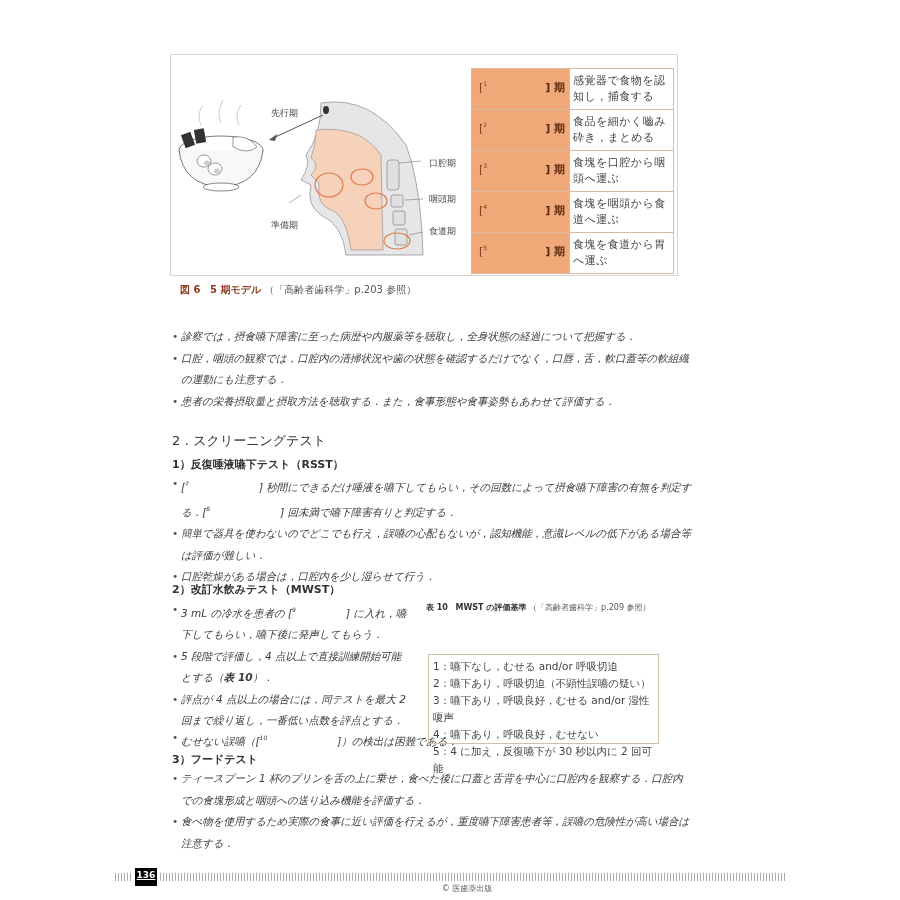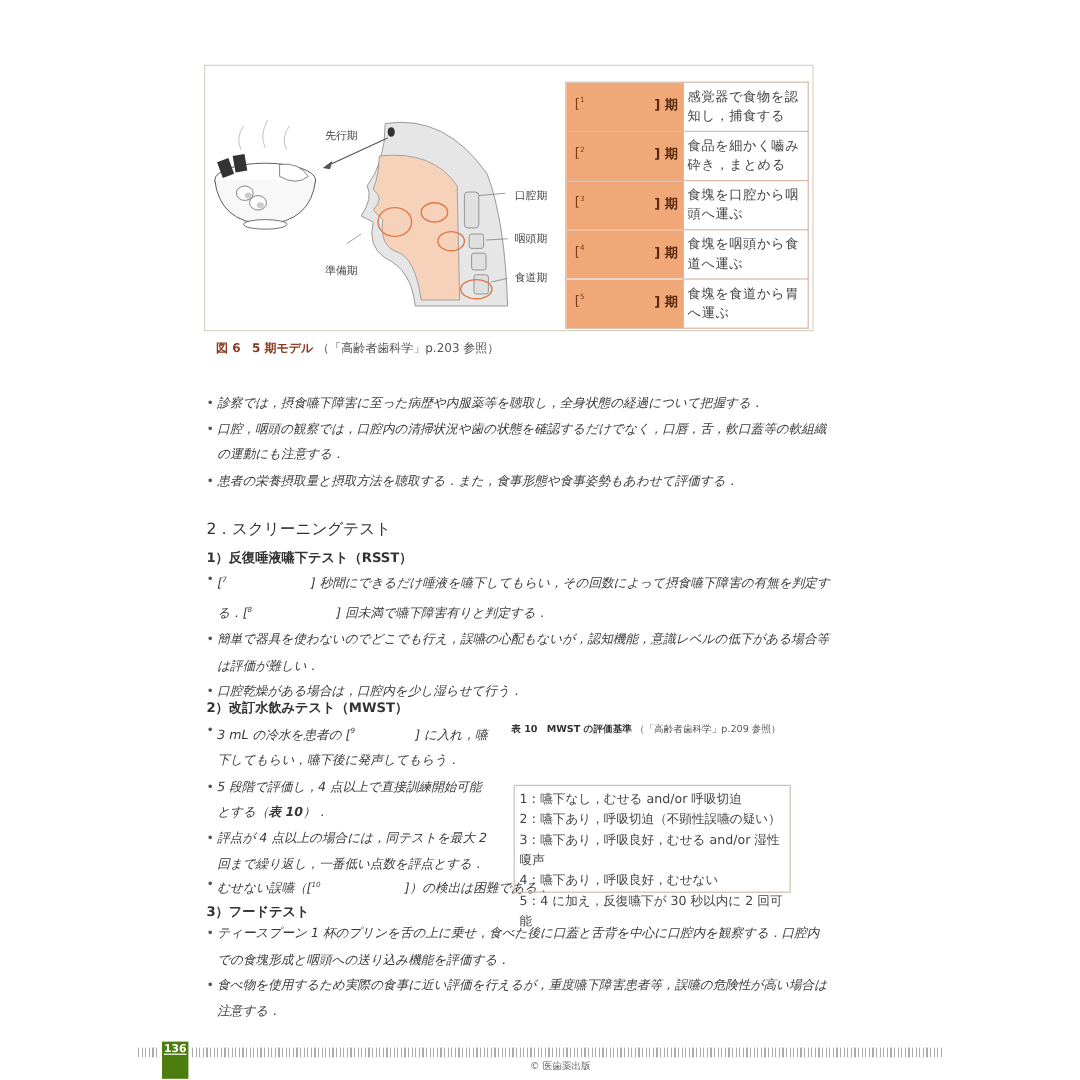--- a/index.html
+++ b/index.html
@@ -47,22 +47,22 @@
     .mwst-caption { position: absolute; left: 426px; top: 602px; font-size: 8px; color: #555; }
     .mwst-caption b { color: #333; }
     .mwst-box {
       position: absolute; left: 428px; top: 618px; width: 231px; height: 90px;
       border: 1px solid #cfbfae; box-sizing: border-box; padding: 3px 4px;
       font-size: 10.5px; line-height: 17px; color: #444; margin-top: 36px;
     }
     
     .footer-rule { position: absolute; top: 873px; height: 8px; background: repeating-linear-gradient(90deg, #aaa 0 1px, transparent 1px 3px); }
     .page-badge {
-      position: absolute; left: 135px; top: 868px; width: 22px; height: 31px;
-      background: #4d7c0f; color: #fff; font-size: 9px; font-weight: bold;
+      position: absolute; left: 135px; top: 868px; width: 22px; height: 18px;
+      background: #000000; color: #fff; font-size: 9px; font-weight: bold;
       text-align: center; line-height: 15px; text-decoration: underline;
     }
     .copyright { position: absolute; left: 0; width: 900px; top: 883px; text-align: center; font-size: 8px; color: #666; padding-left: 17px; }
   </style>
 </head>
 <body>
 
 <div class="figure-frame">
   <svg class="illustration" viewBox="0 0 300 220" width="300" height="220">
 

